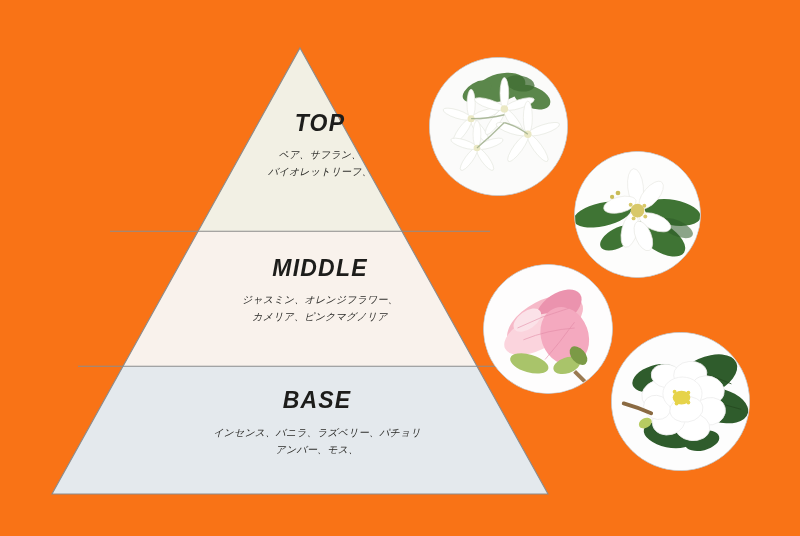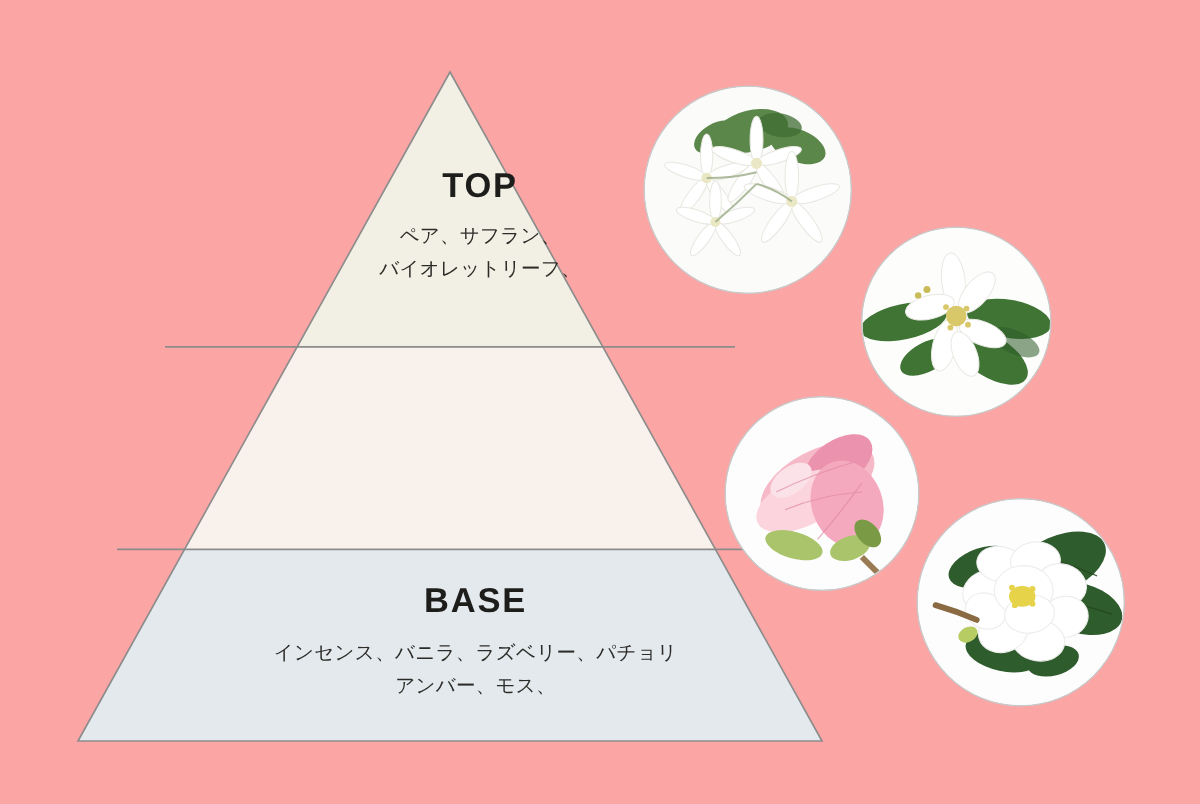--- a/index.html
+++ b/index.html
@@ -13,21 +13,22 @@
   body {
     background: #ffffff;
     font-family: "Liberation Sans", "DejaVu Sans", sans-serif;
     position: relative;
   }
 
   #stage {
     position: relative;
     width: 800px;
     height: 536px;
-    background: #fca5a5;
+    background: #f97316;
+    font-style: italic;
   }
 
   
   #pyramid-figure {
     position: absolute;
     left: 0;
     top: 0;
     width: 800px;
     height: 536px;
   }
@@ -50,21 +51,21 @@
   .tier-heading {
     font-size: 23px;
     font-weight: 700;
     letter-spacing: 1.2px;
     color: #1d1d1b;
     line-height: 1;
   }
 
   .tier-notes {
     margin-top: 11px;
-    font-size: 13px;
+    font-size: 10px;
     line-height: 1.72;
     color: #2b2b28;
     letter-spacing: 0.2px;
     font-weight: 400;
   }
 
   .tier-notes span { display: block; }
 
   #tier-top-labels   { left: 100px; top: 112px; }
   #tier-middle-labels{ left: 100px; top: 257px; }
@@ -115,20 +116,27 @@
     </svg>
 
     <div class="tier-label-group" id="tier-top-labels">
       <div class="tier-heading">TOP</div>
       <div class="tier-notes">
         <span>ペア、サフラン、</span>
         <span>バイオレットリーフ、</span>
       </div>
     </div>
 
+    <div class="tier-label-group" id="tier-middle-labels">
+      <div class="tier-heading">MIDDLE</div>
+      <div class="tier-notes">
+        <span>ジャスミン、オレンジフラワー、</span>
+        <span>カメリア、ピンクマグノリア</span>
+      </div>
+    </div>
 
     <div class="tier-label-group" id="tier-base-labels">
       <div class="tier-heading">BASE</div>
       <div class="tier-notes">
         <span>インセンス、バニラ、ラズベリー、パチョリ</span>
         <span>アンバー、モス、</span>
       </div>
     </div>
   </div>
 

